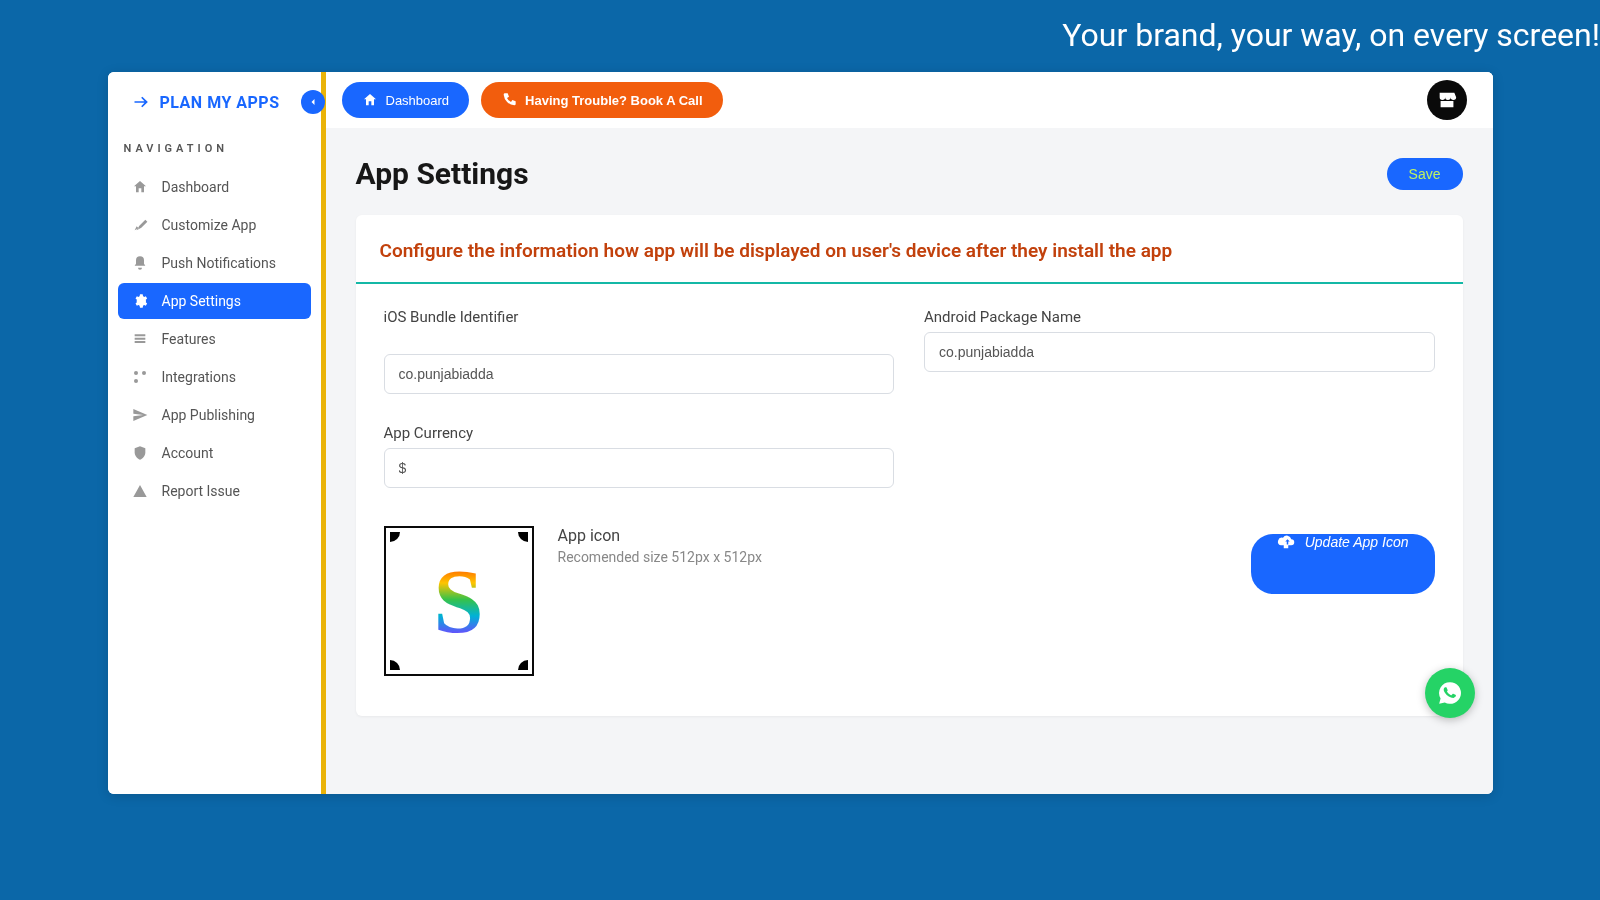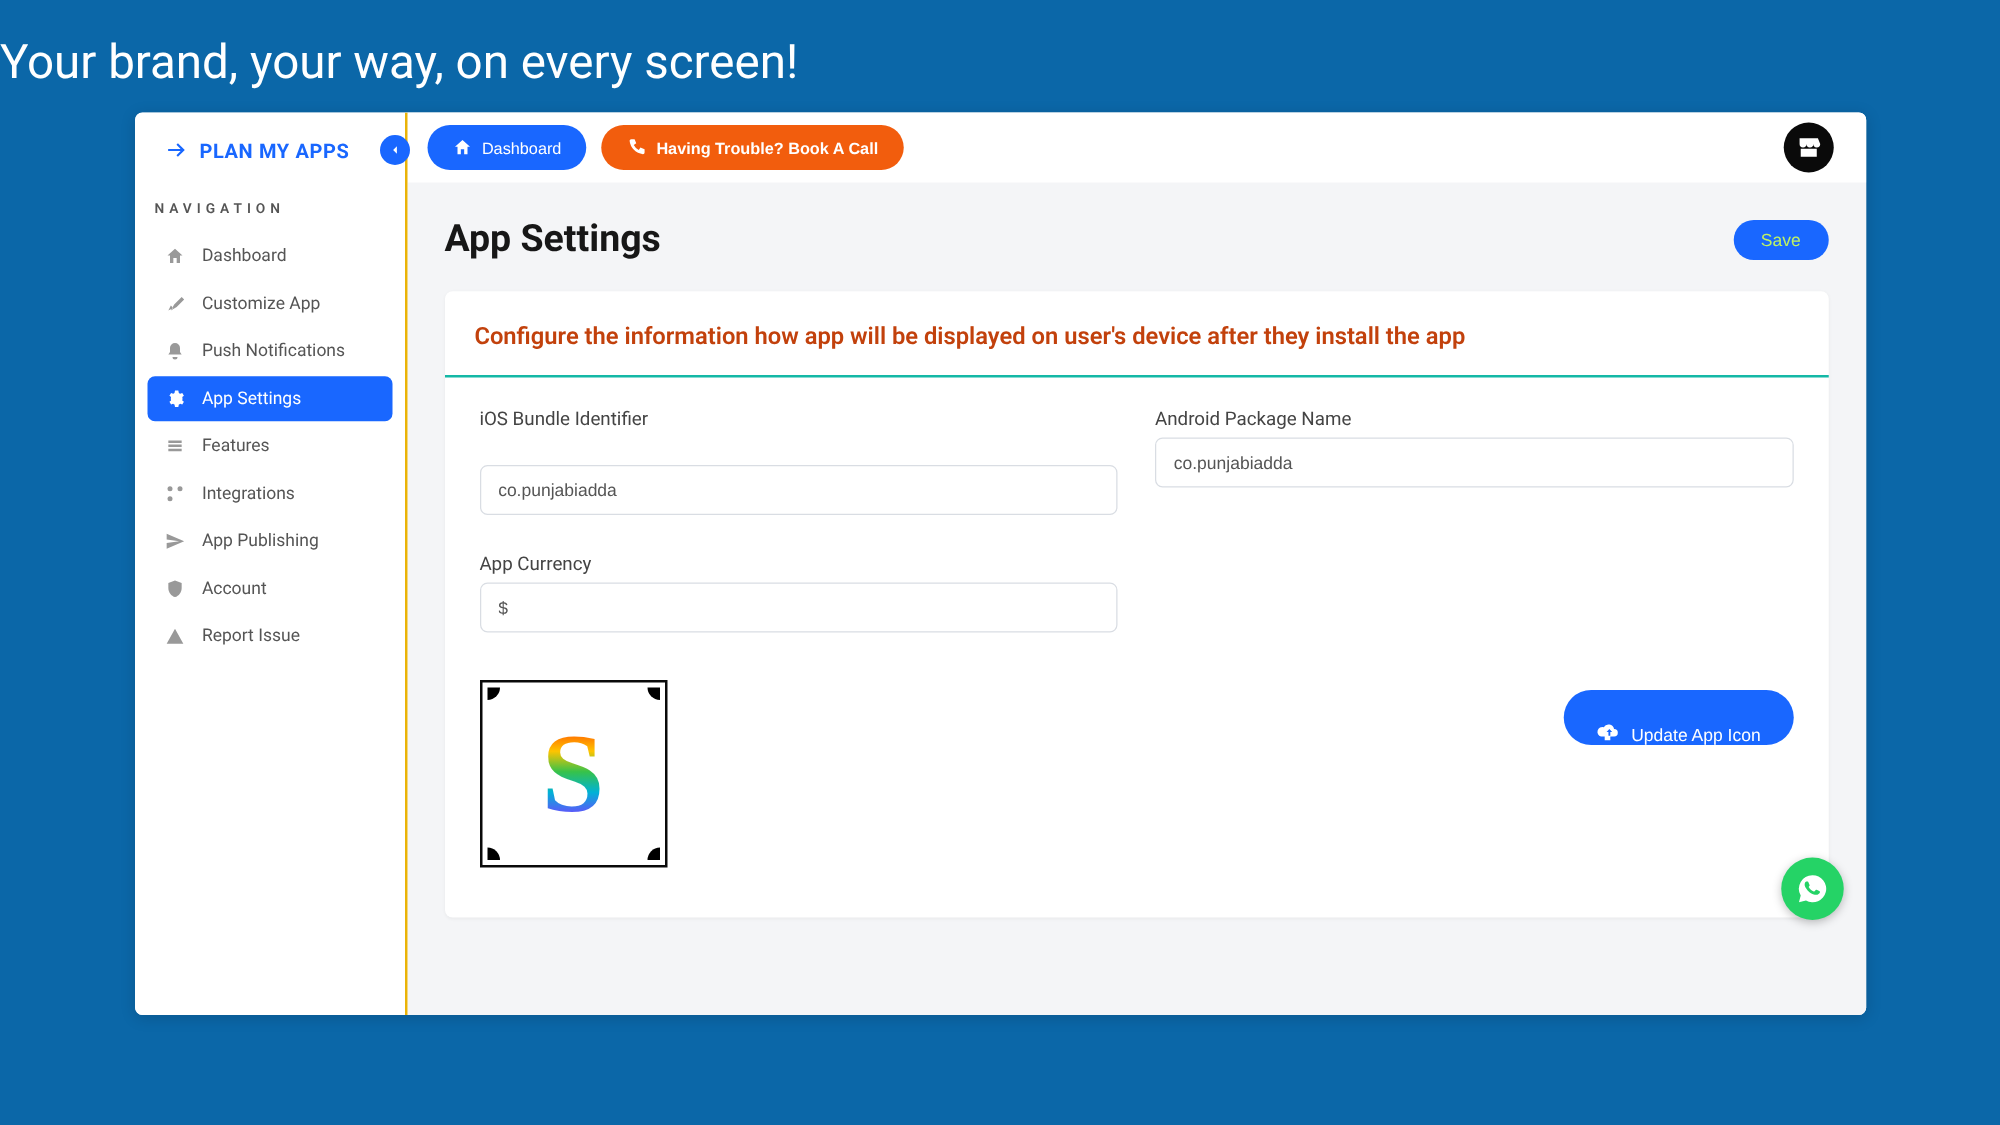--- a/index.html
+++ b/index.html
@@ -1,38 +1,38 @@
 <!DOCTYPE html>
 <html><head>
 <meta charset="utf-8">
 <style>
   * { box-sizing: border-box; margin: 0; padding: 0; }
   html, body { width: 1600px; height: 900px; font-family: -apple-system, "Segoe UI", Roboto, Arial, sans-serif; }
   body { background: #0b67a8; overflow: hidden; }
 
-  .tagline { text-align: left; color: #fff; font-size: 38px; font-weight: 400; padding: 28px 0 18px; }
+  .tagline { text-align: right; color: #fff; font-size: 32px; font-weight: 400; padding: 16px 0 18px; }
 
   .app-window {
     background: #fff;
     width: 1385px;
     height: 722px;
     margin: 0 auto;
     border-radius: 6px;
     display: flex;
     overflow: hidden;
     position: relative;
     box-shadow: 0 2px 12px rgba(0,0,0,.15);
   }
 
   
   .sidebar {
     width: 218px;
     flex: none;
     background: #fff;
-    border-right: 2px solid #eab308;
+    border-right: 5px solid #eab308;
     position: relative;
   }
   .brand {
     display: flex; align-items: center; gap: 8px;
     padding: 20px 16px 12px 24px;
     color: #1967ff;
     font-weight: 700; letter-spacing: .5px; font-size: 16px;
   }
   .brand svg { flex: none; }
   .collapse-btn {
@@ -109,21 +109,21 @@
   .icon-preview::after { top:4px; right:4px; border-radius:0 0 0 10px;}
   .corner-bl,.corner-br{ position:absolute; width:10px; height:10px; background:#000;}
   .corner-bl{ bottom:4px; left:4px; border-radius:0 10px 0 0;}
   .corner-br{ bottom:4px; right:4px; border-radius:10px 0 0 0;}
   .icon-text { display:flex; flex-direction:column; gap:4px; }
   .icon-text .t1{ color:#444; font-size:16px;}
   .icon-text .t2{ color:#888; font-size:14px;}
   .upload-btn {
     margin-left:auto; align-self:flex-start; margin-top:8px;
     background:#1967ff; color:#fff; border:none; border-radius:22px;
-    height:44px; padding:0 26px; font-size:14px; display:flex; align-items:flex-end; gap:10px; cursor:pointer;
+    height:60px; padding:0 26px; font-size:14px; display:flex; align-items:flex-start; gap:10px; cursor:pointer;font-style:italic;
   }
   .upload-btn svg{ width:18px; height:18px; fill:#fff;}
 
   .whatsapp-pill {
     position:absolute; right:70px; bottom:90px;
     background:#fff; border:1px solid #e2e2e2; border-radius:6px;
     padding:8px 12px; font-size:13px; color:#333; box-shadow:0 1px 4px rgba(0,0,0,.12);
   }
   .whatsapp-fab {
     position:absolute; right:18px; bottom:76px;
@@ -285,20 +285,24 @@
           <input type="text" value="$" style="">
         </div>
       </div>
 
       <div class="icon-row">
         <div class="icon-preview">
           <span class="s-logo">S</span>
           <span class="corner-bl"></span>
             <span class="corner-br"></span>
         </div>
+        <div class="icon-text">
+          <span class="t1">App icon</span>
+          <span class="t2">Recomended size 512px x 512px</span>
+        </div>
         <button class="upload-btn">
           <svg viewBox="0 0 24 24">
               <path d="M19 15a4 4 0 000-8 6 6 0 00-11-2A5 5 0 005 15h4v4h6v-4zM11 10l3-3 3 3h-2v4h-2v-4z"></path>
             </svg>
           <span>Update App Icon</span>
         </button>
       </div>
     </div>
   </section>
 

